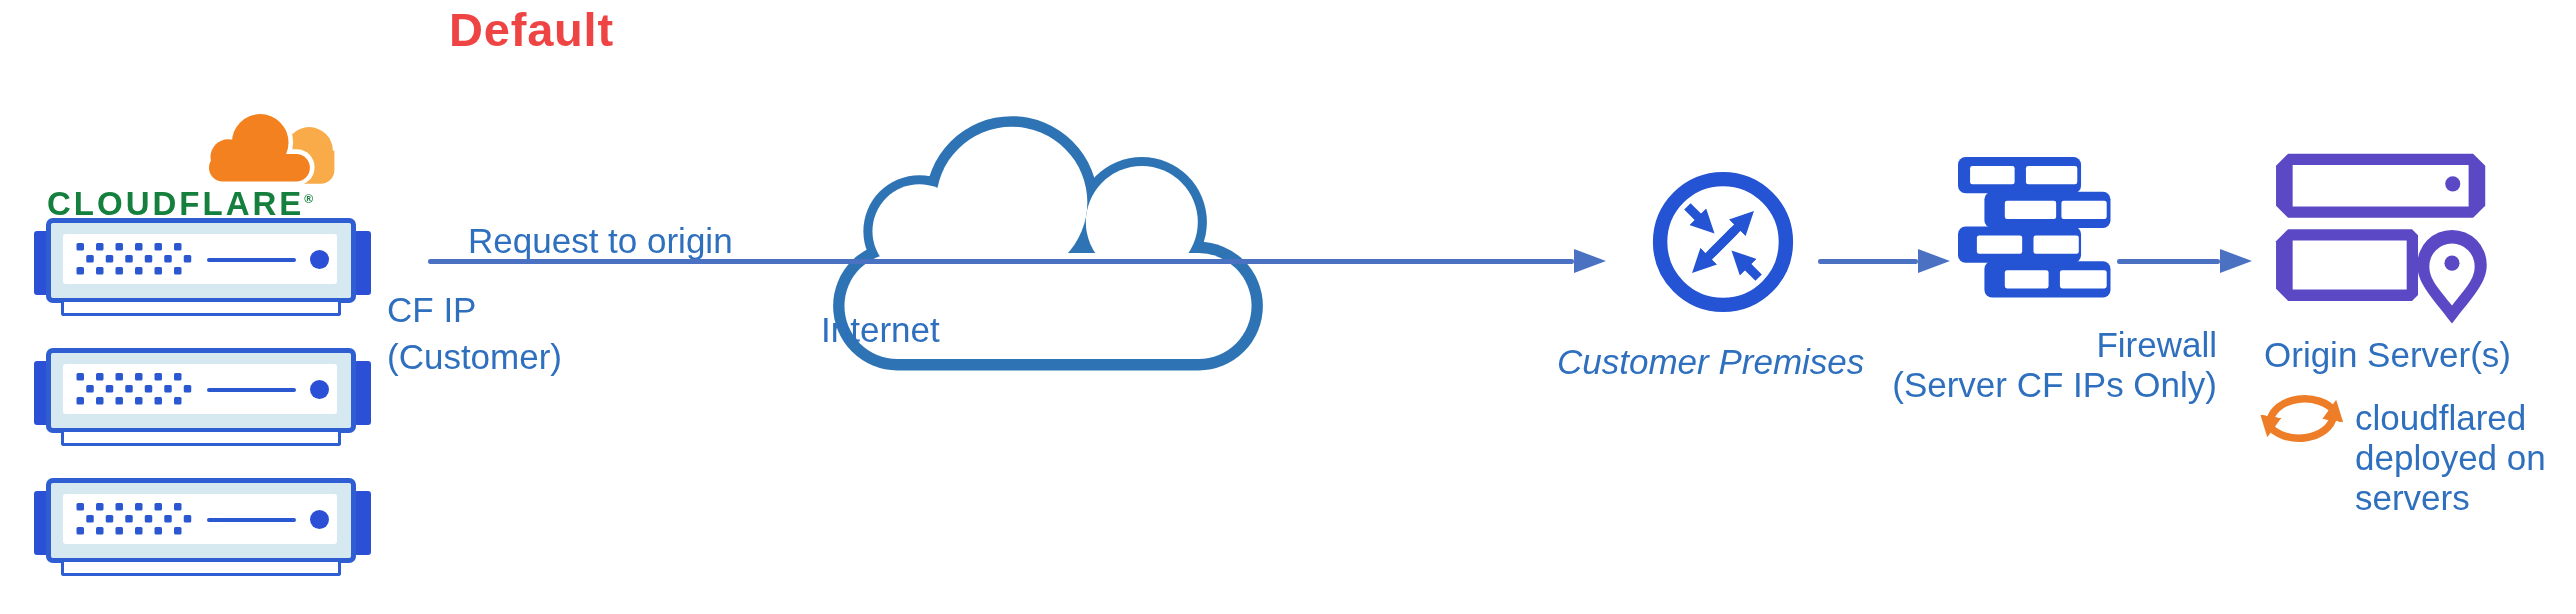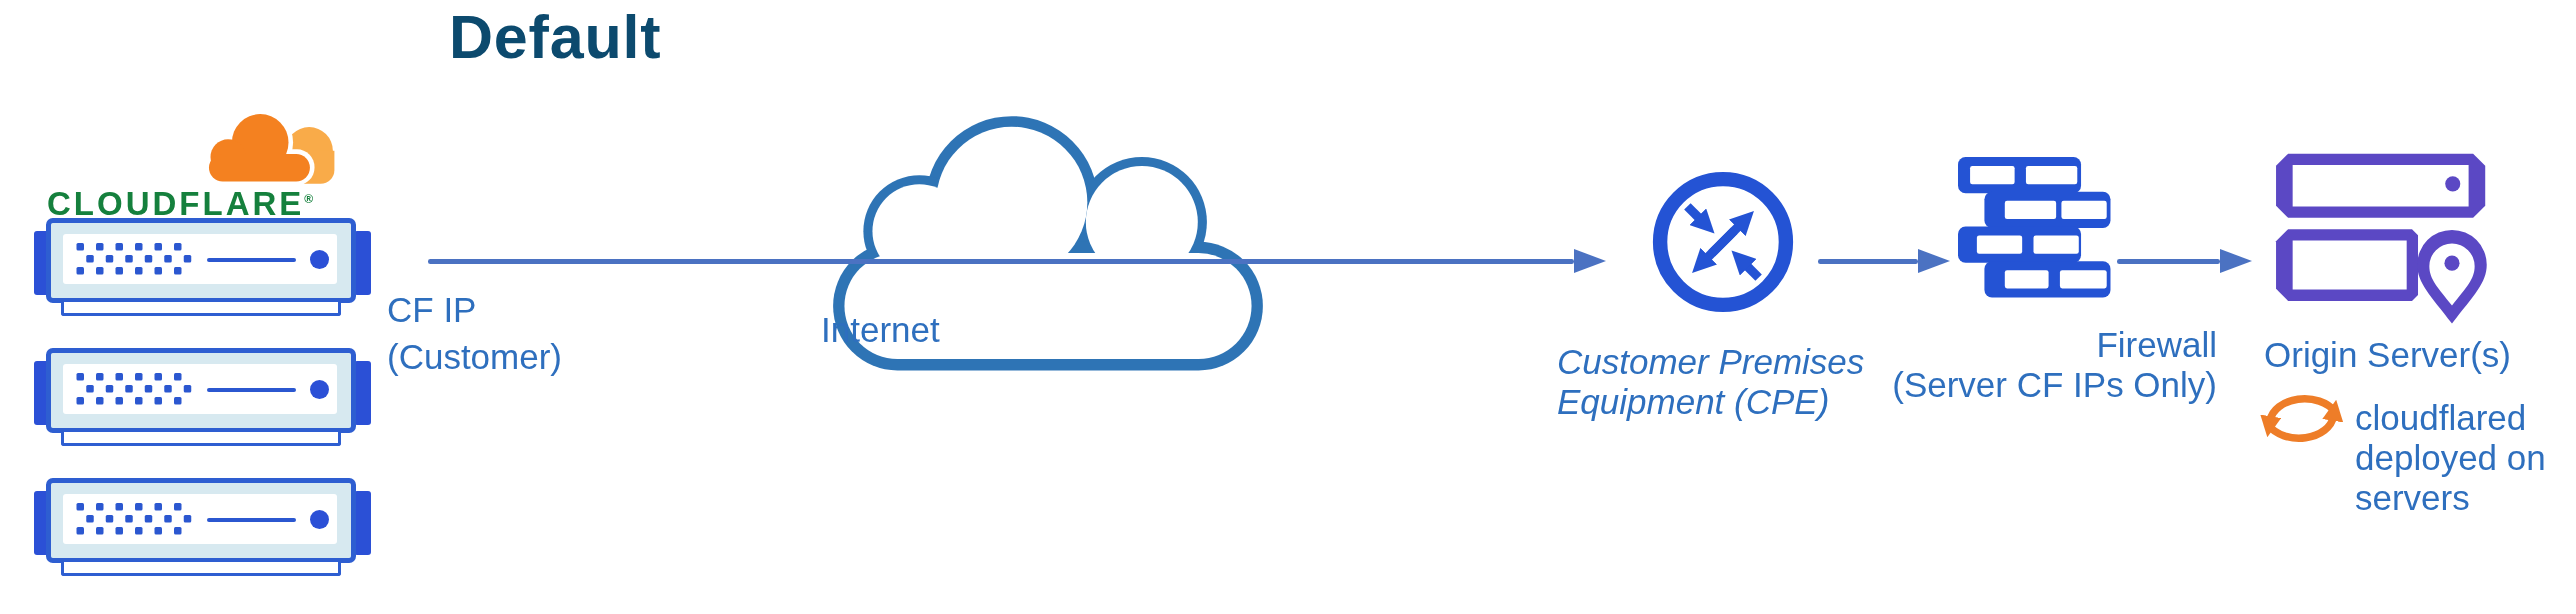--- a/index.html
+++ b/index.html
@@ -3,21 +3,21 @@
 <meta charset="utf-8">
 <style>
   html,body{margin:0;padding:0;background:#ffffff;}
   #canvas{
     position:relative;width:2576px;height:614px;background:#ffffff;overflow:hidden;
     font-family:"Liberation Sans", sans-serif;
   }
   .abs{position:absolute;}
   
   .title{
-    left:449px;top:1.5px;font-size:61px;font-weight:600;color:#0c4a6e;letter-spacing:0.8px;
+    left:449px;top:1.5px;font-size:47px;font-weight:600;color:#ef4444;letter-spacing:0.8px;
   }
   .lbl{color:#2e6fbe;font-size:35px;line-height:40px;white-space:nowrap;}
   .wordmark{
     left:47px;top:185px;font-size:33px;font-weight:700;letter-spacing:3px;color:#15803d;white-space:nowrap;
   }
   .wordmark sup{font-size:12px;letter-spacing:0;}
   
   .flow-line{height:4.5px;background:#4b72c2;border-radius:2.3px;z-index:30;}
   .arrow-head{
     width:0;height:0;border-top:12px solid transparent;border-bottom:12px solid transparent;
@@ -168,20 +168,21 @@
               <rect x="130" y="32" width="10" height="10" rx="2"></rect>
           </g>
         </svg>
         <div class="server-hline"></div>
         <div class="server-knob"></div>
       </div>
     </div>
     <div class="server-tray"></div>
   </div>
 
+  <div class="abs lbl" style="left:468px;top:221px;">Request to origin</div>
   <div class="abs lbl" style="left:387px;top:286px;line-height:47px;">
     <div>CF IP</div>
     <div>(Customer)</div>
   </div>
 
   <svg class="abs" style="left:821px;top:110px;z-index:10;" width="454" height="265" viewBox="0 0 600 350">
     <g fill="#2e74b5">
       <circle cx="252" cy="122" r="114"></circle>
       <circle cx="424" cy="148" r="86"></circle>
       <circle cx="130" cy="160" r="74"></circle>
@@ -208,21 +209,20 @@
     <circle cx="95" cy="95" r="83" fill="none" stroke="#2453d4" stroke-width="19"></circle>
     <g stroke="#2453d4" stroke-width="12" marker-end="url(#mblue)">
       <line x1="48" y1="48" x2="66" y2="66"></line>
       <line x1="142" y1="142" x2="124" y2="124"></line>
       <line x1="80" y1="110" x2="118" y2="72"></line>
       <line x1="110" y1="80" x2="72" y2="118"></line>
     </g>
   </svg>
   <div class="abs lbl" style="left:1557px;top:342px;font-style:italic;">
     <div>Customer Premises</div>
-    <div>Equipment (CPE)</div>
   </div>
 
   <div class="abs flow-line" style="left:1818px;top:259px;width:100px;"></div>
   <div class="abs arrow-head" style="left:1918px;top:249px;"></div>
 
   <svg class="abs" style="left:1958px;top:157px;" width="154" height="145" viewBox="0 0 204 192">
     <g fill="#2453d4">
       <rect x="0" y="0" width="163" height="48" rx="10"></rect>
       <rect x="35" y="46" width="167" height="48" rx="10"></rect>
       <rect x="0" y="92" width="163" height="48" rx="10"></rect>

